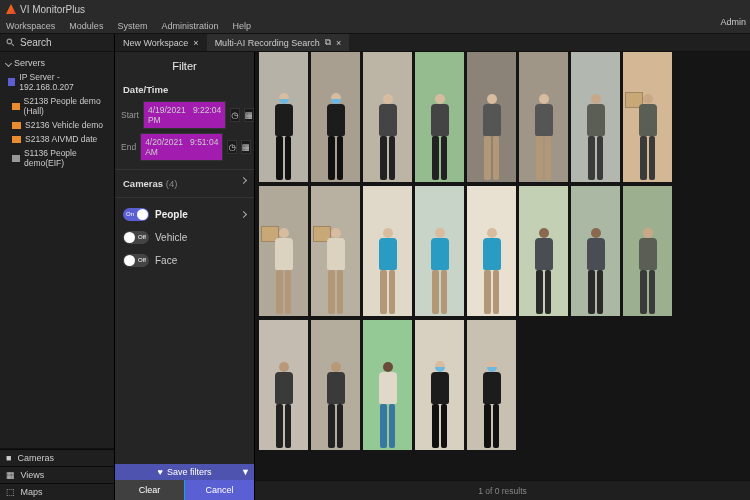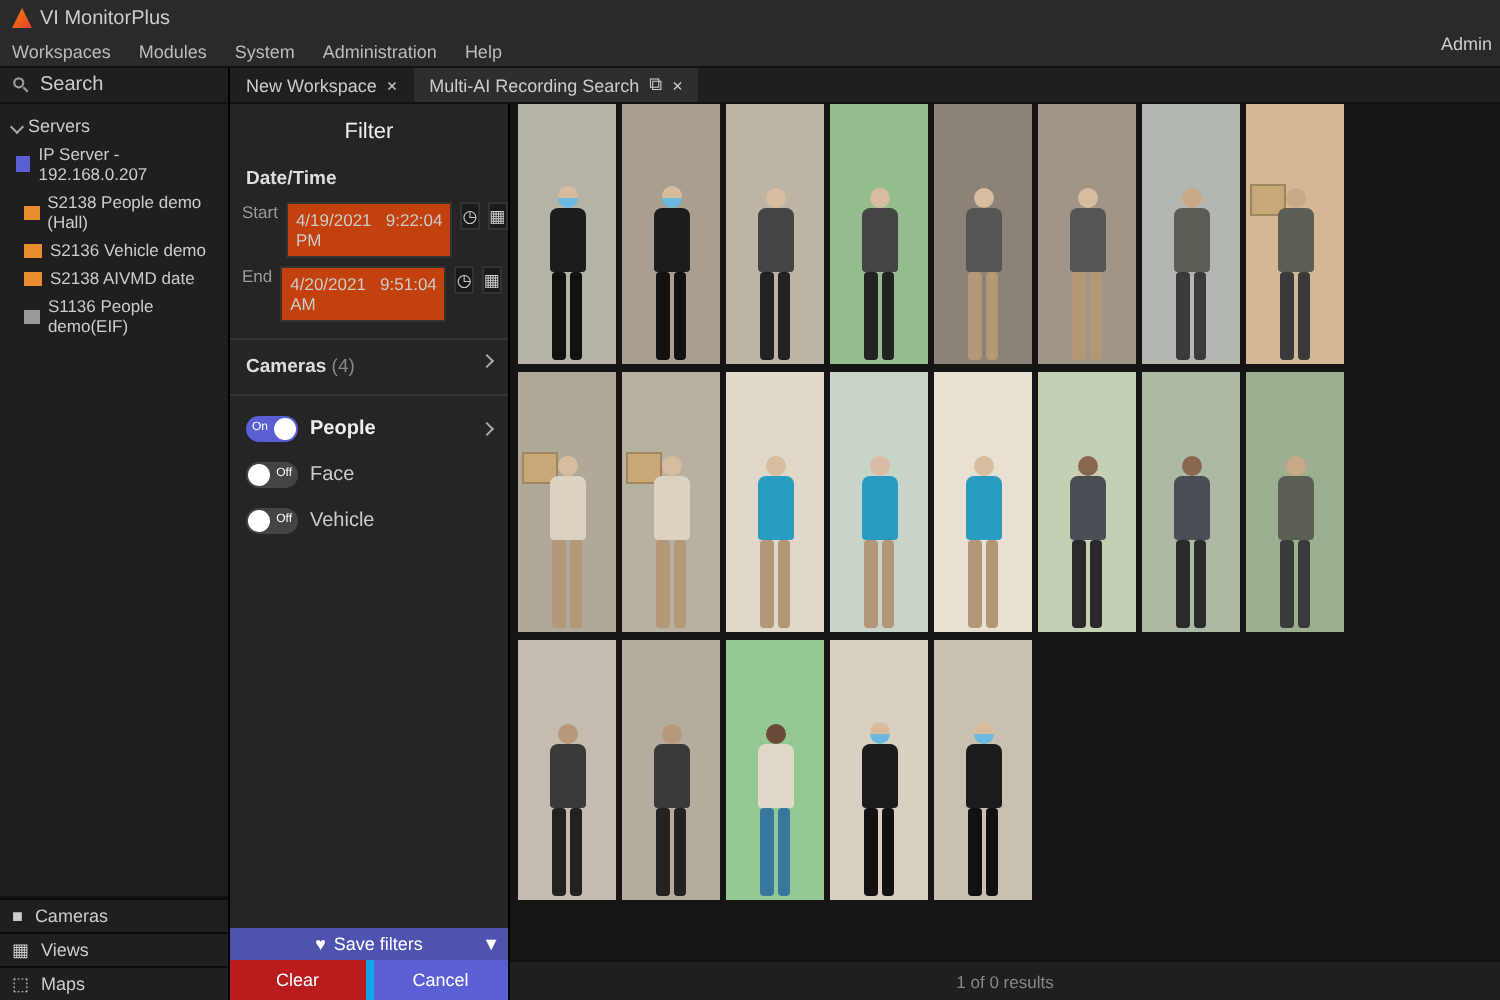--- a/index.html
+++ b/index.html
@@ -20,41 +20,41 @@
 .bottom-nav{border-top:1px solid #111}
 .bottom-nav .nav{display:flex;align-items:center;gap:6px;padding:3px 6px;font-size:9px;border-top:1px solid #0a0a0a}
 .main{flex:1;display:flex;flex-direction:column}
 .tabs{height:18px;background:#1f1f1f;display:flex;align-items:center;font-size:9px;border-bottom:1px solid #111}
 .tab{padding:3px 8px;display:flex;gap:5px;align-items:center}
 .tab.active{background:#2e2e2e}
 .content{flex:1;display:flex}
 .filter{width:140px;background:#252525;display:flex;flex-direction:column;border-right:1px solid #000}
 .filter h3{text-align:center;padding:8px 0;font-weight:400;font-size:11px;color:#eee}
 .section-label{padding:4px 8px;font-size:9.5px;color:#ddd;font-weight:600}
-.dt-row{display:flex;gap:4px;padding:2px 6px;font-size:8.5px}
+.dt-row{display:flex;align-items:center;gap:4px;padding:2px 6px;font-size:8.5px}
 .dt-row .lbl{width:22px;color:#999}
-.dt-row .val{flex:1;background:#c2410c;padding:3px 4px;border:1px solid #333}
+.dt-row .val{flex:1;background:#a21caf;padding:3px 4px;border:1px solid #333}
 .dt-row .ico{width:14px;height:14px;background:#1a1a1a;border:1px solid #333;display:flex;align-items:center;justify-content:center}
 .sect{display:flex;align-items:flex-start;justify-content:space-between;padding:8px 8px;font-size:9.5px;color:#ddd;border-top:1px solid #333;margin-top:6px}
 .toggle-row{display:flex;align-items:center;gap:6px;padding:5px 8px}
 .toggle{width:26px;height:13px;border-radius:7px;position:relative}
 .toggle.on{background:#5a5fd4}
 .toggle.off{background:#444}
 .toggle .knob{width:11px;height:11px;border-radius:50%;background:#fff;position:absolute;top:1px}
 .toggle.on .knob{right:1px}
 .toggle.off .knob{left:1px}
 .toggle .txt{position:absolute;font-size:6px;top:3px;color:#fff}
 .toggle.on .txt{left:3px}
 .toggle.off .txt{right:3px}
 .filter-bottom{margin-top:auto}
 .save-filters{background:#4e53b0;height:16px;display:flex;align-items:center;justify-content:center;gap:4px;font-size:9px;color:#fff;position:relative}
 .save-filters .drop{position:absolute;right:4px}
 .btn-row{display:flex;height:20px}
 .btn-row button{flex:1;border:none;background:#5a5fd4;color:#fff;font-size:9px;cursor:pointer}
-.btn-row button:first-child{background:#b91c1c;border-right:4px solid #0ea5e9}
+.btn-row button:first-child{background:#404040;border-right:1px solid #0ea5e9}
 .results{flex:1;background:#151515;display:flex;flex-direction:column;position:relative}
 .sort{padding:5px 6px}
 .sort-btn{background:#2a2a2a;border:1px solid #383838;padding:3px 10px;font-size:8.5px;color:#bbb;display:inline-flex;gap:6px;align-items:center}
 .grid{flex:1;padding:0 4px;display:flex;flex-direction:column;gap:4px;overflow:hidden}
 .row{display:flex;gap:3px}
 .thumb{width:49px;height:130px;background:#2a2a2a;position:relative;overflow:hidden}
 .person{position:absolute;left:50%;transform:translateX(-50%);bottom:2px}
 .head{width:10px;height:10px;border-radius:50%;margin:0 auto}
 .torso{width:18px;height:32px;margin:0 auto;border-radius:4px 4px 2px 2px}
 .legs{width:15px;height:44px;margin:0 auto;display:flex;gap:2px}
@@ -171,28 +171,28 @@
               <span class="knob"></span>
             </div>
           <span style="font-weight:600;color:#eee">People</span>
           <span class="chev right" style="margin-left:auto"></span>
         </div>
         <div class="toggle-row">
           <div class="toggle off">
               <span class="txt">Off</span>
               <span class="knob"></span>
             </div>
-          <span>Face</span>
+          <span>Vehicle</span>
         </div>
         <div class="toggle-row">
           <div class="toggle off">
               <span class="txt">Off</span>
               <span class="knob"></span>
             </div>
-          <span>Vehicle</span>
+          <span>Face</span>
         </div>
         <div class="filter-bottom">
           <div class="save-filters">
             <span>♥</span>
             <span>Save filters</span>
             <span class="drop">▼</span>
           </div>
           <div class="btn-row">
             <button>Clear</button>
             <button>Cancel</button>

